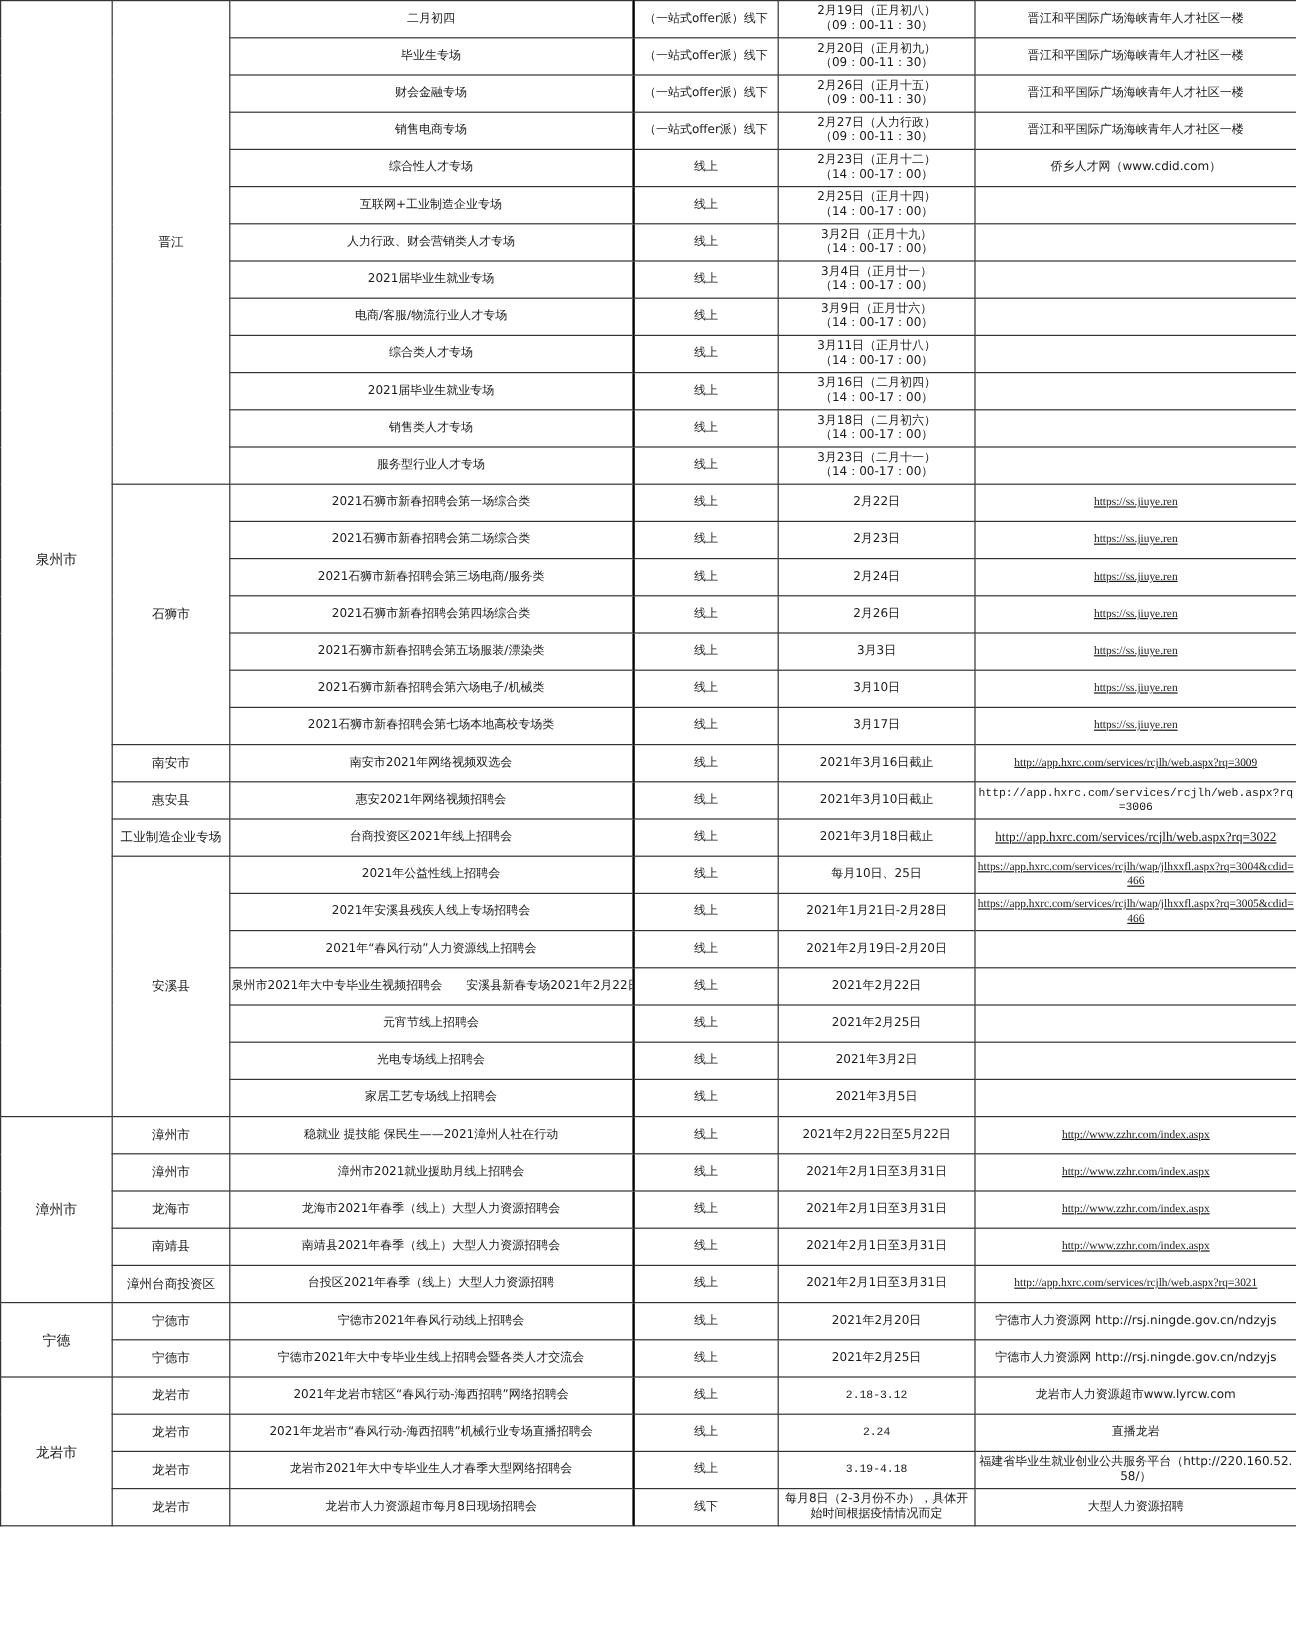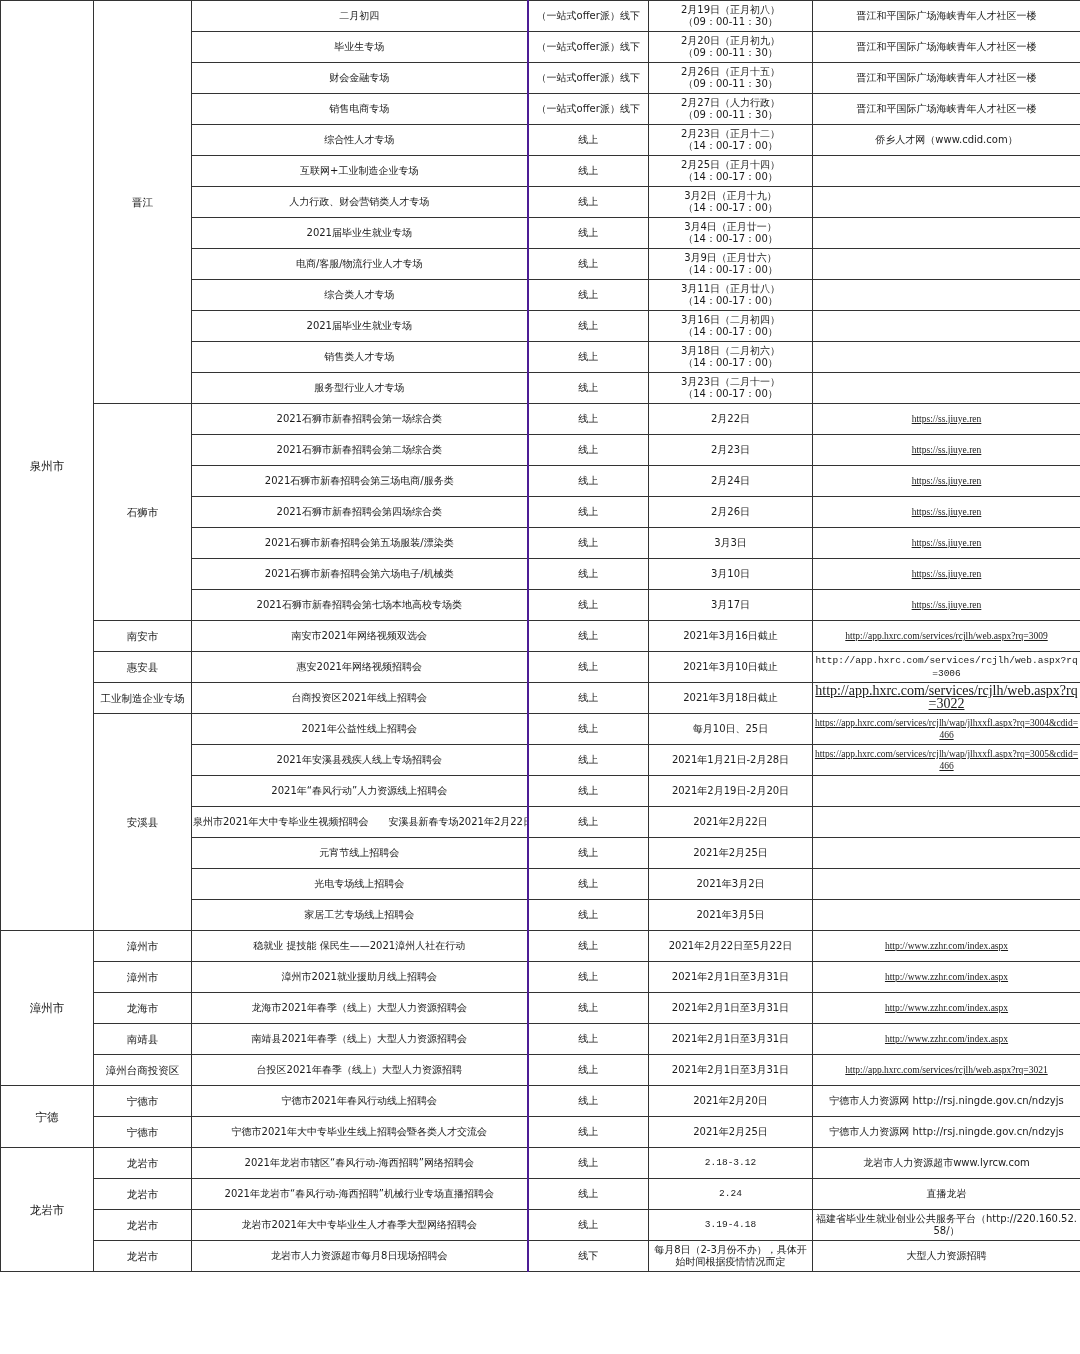--- a/index.html
+++ b/index.html
@@ -1,23 +1,23 @@
 <!DOCTYPE html>
 <html><head>
 <meta charset="utf-8">
 <style>
   html,body{margin:0;padding:0;background:#ffffff;}
   body{width:1080px;height:1354px;overflow:hidden;font-family:"DejaVu Sans","Liberation Sans",sans-serif;color:#1a1a1a;}
   table{border-collapse:collapse;table-layout:fixed;width:1080px;position:absolute;left:0;top:0;}
   td{border:1.5px solid #333;text-align:center;vertical-align:middle;font-size:10px;line-height:12px;padding:0 1px;height:30px;overflow:hidden;word-break:break-all;}
   td.region{font-size:11.5px;}
   td.sub{font-size:10.5px;}
-  td.col4{border-left:2px solid #4c1d95;}
+  td.col4{border-left:2px solid #000000;}
   .link{text-decoration:underline;font-family:Liberation Serif, serif;font-size:9.5px;}
-  .link.big{font-size:14px;}
+  .link.big{font-size:11px;}
   .mono{font-family:Liberation Mono, monospace;font-size:9.5px;}
   .line{display:block;}
 </style>
 </head>
 <body>
 
 <table>
   <colgroup>
     <col style="width:93px">
       <col style="width:98px">

